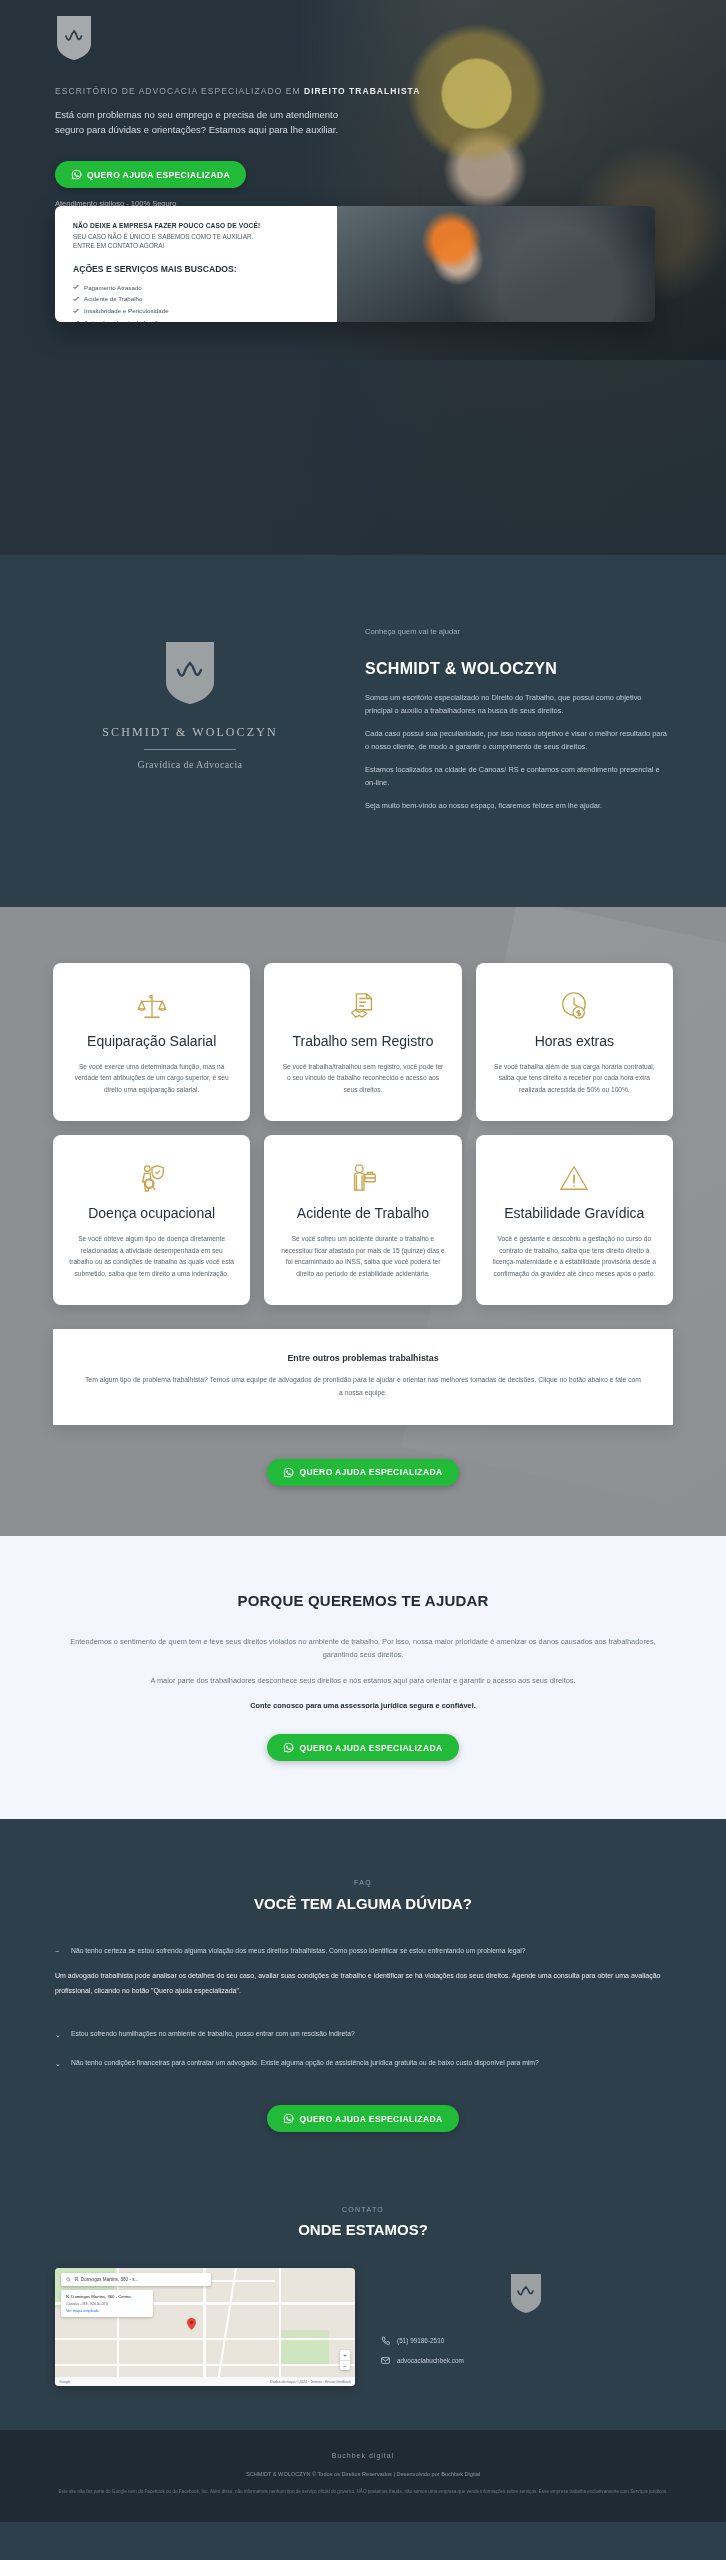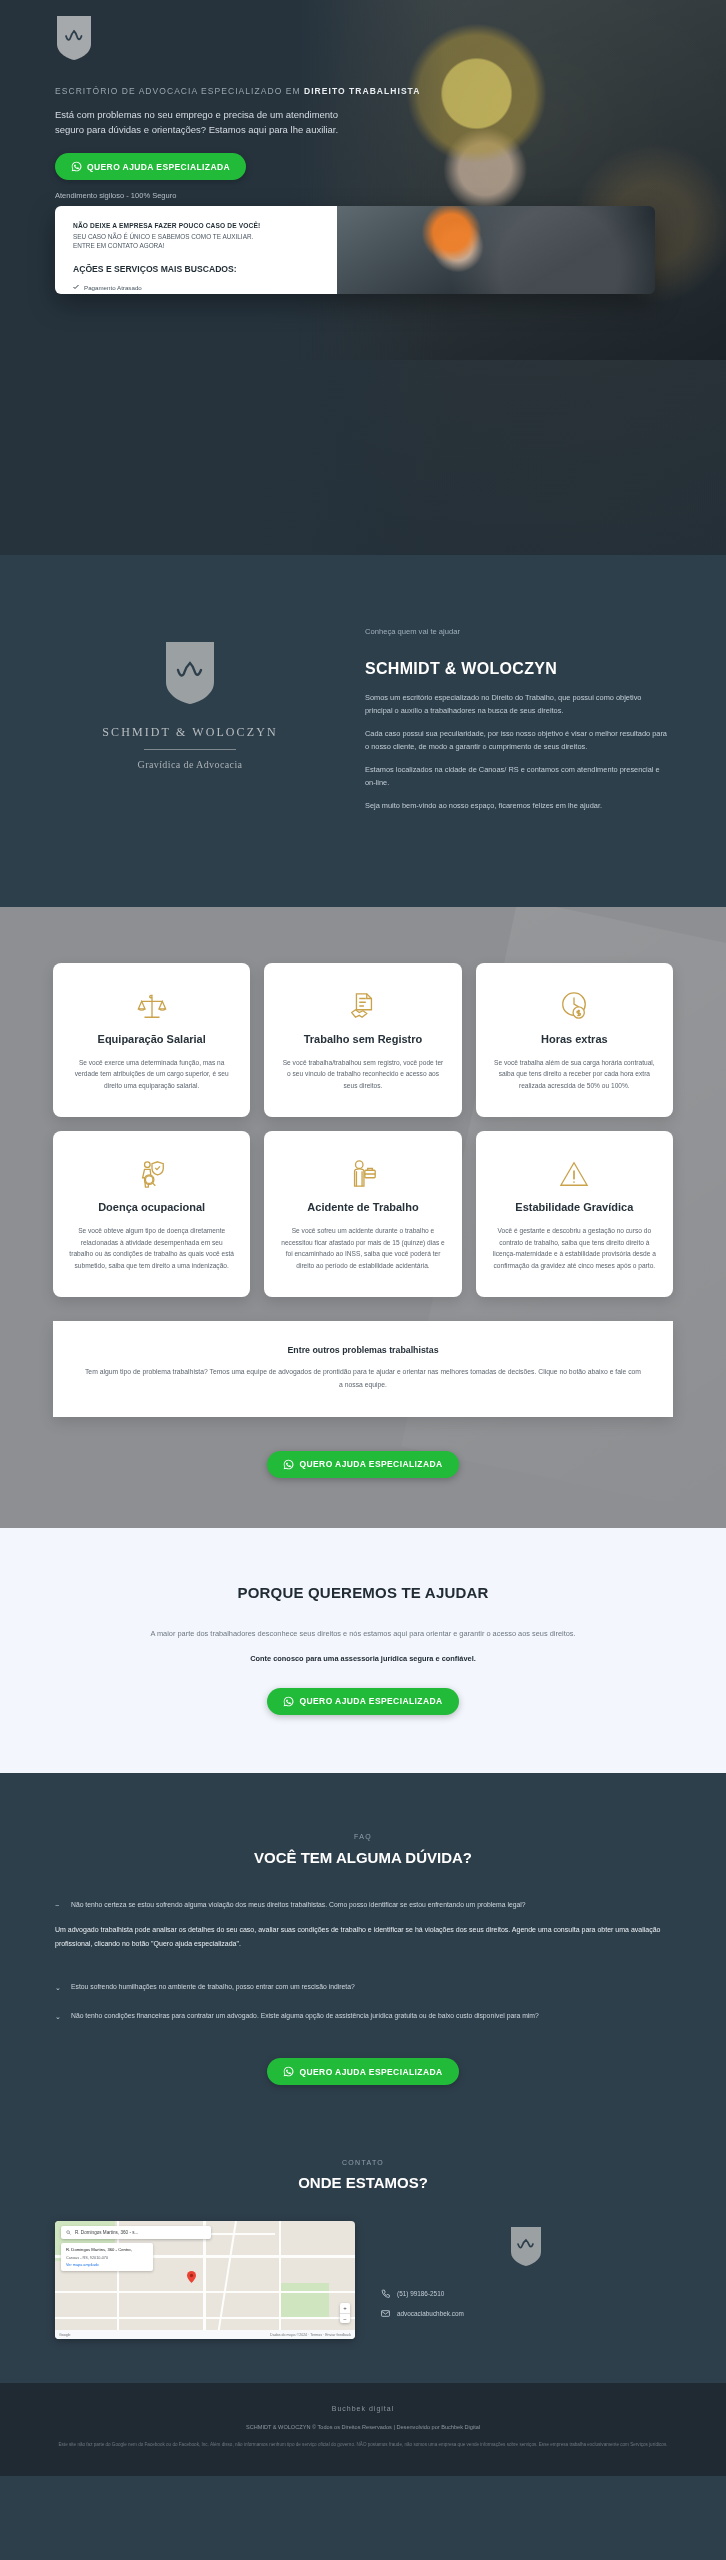--- a/index.html
+++ b/index.html
@@ -36,35 +36,35 @@
   .hero-inner { position:relative; z-index:3; padding:14px 0 0 55px; }
   .shield {
     width:38px; height:48px; position:relative; margin-bottom:24px;
   }
   .shield svg { width:38px; height:48px; display:block; }
   .hero-kicker {
     font-size:8.5px; letter-spacing:1.05px; color:#9aa7b0; margin-bottom:12px;
   }
   .hero-kicker b { color:#e9edf0; font-weight:700; }
   .hero-sub {
-    font-size:9.5px; line-height:1.55; color:#d6dde2; max-width:300px; margin-bottom:16px;
+    font-size:9.5px; line-height:1.55; color:#d6dde2; max-width:300px; margin-bottom:24px;
   }
   .btn-wa {
     display:inline-flex; align-items:center; gap:5px;
     background:#22bb39; color:#fff; border:none; border-radius:22px;
     padding:8px 16px; font-size:8.5px; font-weight:700; letter-spacing:.4px;
     cursor:pointer; box-shadow:0 2px 7px rgba(0,0,0,.25);
     font-family:"Liberation Sans", sans-serif;
   }
   .btn-wa .wa { width:11px; height:11px; flex:0 0 11px; }
   .hero-note { font-size:7.5px; color:#b7c1c8; margin-top:11px; }
 
   
   .hero-card-wrap {
-    position:absolute; left:55px; top:206px; width:600px; height:88px; z-index:5;
+    position:absolute; left:55px; top:206px; width:600px; height:116px; z-index:5;
     display:flex; border-radius:6px; overflow:hidden;
     box-shadow:0 10px 26px rgba(0,0,0,.35);
   }
   .hc-left {
     width:282px; background:#fff; padding:16px 16px 14px 18px;
   }
   .hc-t1 { font-size:6.6px; font-weight:700; color:#1f2b33; letter-spacing:.15px; }
   .hc-t2 { font-size:6.4px; color:#4a5661; margin-top:3px; line-height:1.45; }
   .hc-h { font-size:8.6px; font-weight:700; color:#1f2b33; margin:13px 0 8px; }
   .hc-list { list-style:none; }
@@ -118,21 +118,21 @@
   .srv-grid {
     position:relative; z-index:2; width:620px; margin:0 auto;
     display:grid; grid-template-columns:repeat(3,1fr); gap:14px;
   }
   .srv-card {
     background:#fff; border-radius:8px; padding:24px 16px 26px; text-align:center;
     box-shadow:0 5px 14px rgba(0,0,0,.13);
   }
   .srv-icon { height:38px; display:flex; align-items:center; justify-content:center; margin-bottom:8px; }
   .srv-icon svg { width:30px; height:30px; stroke:#c9a24a; fill:none; stroke-width:1.4; }
-  .srv-title { font-size:11px; font-weight:700; color:#26313a; margin-bottom:12px; }
+  .srv-title { font-size:14px; font-weight:400; color:#26313a; margin-bottom:12px; }
   .srv-desc { font-size:6.6px; line-height:1.75; color:#5d6670; }
 
   .srv-wide {
     position:relative; z-index:2; width:620px; margin:24px auto 0;
     background:#fff; border-radius:0; padding:24px 30px 26px; text-align:center;
     box-shadow:0 5px 14px rgba(0,0,0,.13);
   }
   .srv-wide h3 { font-size:8.8px; font-weight:700; color:#26313a; margin-bottom:11px; }
   .srv-wide p { font-size:6.8px; line-height:1.8; color:#5d6670; }
   .srv-cta { position:relative; z-index:2; text-align:center; margin-top:34px; }
@@ -388,20 +388,21 @@
         <svg class="wa" viewBox="0 0 16 16">
             <path fill="#fff" d="M8 1a7 7 0 0 0-6 10.5L1 15l3.6-1A7 7 0 1 0 8 1Zm0 1.3A5.7 5.7 0 1 1 4.9 12.8l-.3-.2-2 .6.6-2-.2-.3A5.7 5.7 0 0 1 8 2.3Zm-2.4 3c-.2 0-.4.1-.5.3-.2.2-.6.6-.6 1.4s.6 1.6.7 1.7c0 .1 1.2 1.9 3 2.6 1.4.5 1.7.4 2 .4.4 0 1.1-.4 1.3-.9.1-.4.1-.8.1-.9l-.4-.2-1.2-.6c-.2-.1-.3 0-.4.1l-.6.7c-.1.1-.2.1-.4 0a4.6 4.6 0 0 1-2.2-1.9c-.1-.2 0-.3.1-.4l.3-.4.2-.3v-.3l-.5-1.2c-.1-.3-.3-.3-.4-.3Z"></path>
           </svg>
         <span>QUERO AJUDA ESPECIALIZADA</span>
       </button>
     </div>
   </section>
 
   <section class="why">
     <h2>PORQUE QUEREMOS TE AJUDAR</h2>
+    <p>Entendemos o sentimento de quem tem e teve seus direitos violados no ambiente de trabalho. Por isso, nossa maior prioridade é amenizar os danos causados aos trabalhadores, garantindo seus direitos.</p>
     <p>A maior parte dos trabalhadores desconhece seus direitos e nós estamos aqui para orientar e garantir o acesso aos seus direitos.</p>
     <p class="strong">Conte conosco para uma assessoria jurídica segura e confiável.</p>
     <button class="btn-wa">
       <svg class="wa" viewBox="0 0 16 16">
           <path fill="#fff" d="M8 1a7 7 0 0 0-6 10.5L1 15l3.6-1A7 7 0 1 0 8 1Zm0 1.3A5.7 5.7 0 1 1 4.9 12.8l-.3-.2-2 .6.6-2-.2-.3A5.7 5.7 0 0 1 8 2.3Zm-2.4 3c-.2 0-.4.1-.5.3-.2.2-.6.6-.6 1.4s.6 1.6.7 1.7c0 .1 1.2 1.9 3 2.6 1.4.5 1.7.4 2 .4.4 0 1.1-.4 1.3-.9.1-.4.1-.8.1-.9l-.4-.2-1.2-.6c-.2-.1-.3 0-.4.1l-.6.7c-.1.1-.2.1-.4 0a4.6 4.6 0 0 1-2.2-1.9c-.1-.2 0-.3.1-.4l.3-.4.2-.3v-.3l-.5-1.2c-.1-.3-.3-.3-.4-.3Z"></path>
         </svg>
       <span>QUERO AJUDA ESPECIALIZADA</span>
     </button>
   </section>
 

